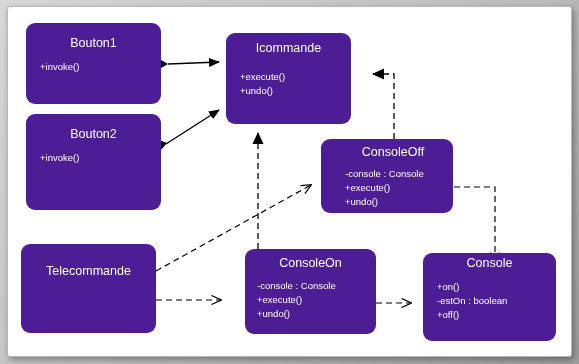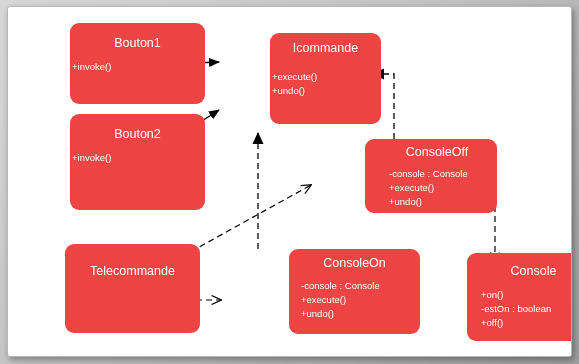--- a/index.html
+++ b/index.html
@@ -34,39 +34,38 @@
   }
   .edge-layer {
     position: absolute;
     left: 0; top: 0;
     width: 563px; height: 349px;
     pointer-events: none;
   }
   
   .cls {
     position: absolute;
-    background: #ef4444;
+    background: #4c1d95;
     border-radius: 9px;
     box-sizing: border-box;
     color: #ffffff;
     overflow: hidden;
-    margin-left: 44px;
   }
   .cls .cls-title {
     display: block;
     text-align: center;
     font-size: 12.5px;
     line-height: 1.1;
     color: #ffffff;
     white-space: nowrap;
   }
   .cls .cls-members {
     display: block;
     margin-top: 9px;
-    padding-left: 2px;
+    padding-left: 14px;
   }
   .cls .cls-member {
     display: block;
     font-size: 9.5px;
     line-height: 14px;
     color: #ffffff;
     white-space: nowrap;
   }
   .cls.centered-only {
     display: flex;
@@ -138,21 +137,21 @@
       </span>
     </div>
 
     <div class="cls" style="left:18px; top:107px; width:135px; height:96px; padding-top:14px;">
       <span class="cls-title">Bouton2</span>
       <span class="cls-members">
         <span class="cls-member">+invoke()</span>
       </span>
     </div>
 
-    <div class="cls" style="left:218px; top:26px; width:111px; height:91px; padding-top:9px;">
+    <div class="cls" style="left:218px; top:26px; width:125px; height:91px; padding-top:9px;">
       <span class="cls-title">Icommande</span>
       <span class="cls-members" style="margin-top:14px;">
         <span class="cls-member">+execute()</span>
         <span class="cls-member">+undo()</span>
       </span>
     </div>
 
     <div class="cls" style="left:313px; top:132px; width:132px; height:74px; padding-top:7px;padding-left:12px;">
       <span class="cls-title">ConsoleOff</span>
       <span class="cls-members" style="margin-top:7px; padding-left:12px;">
@@ -168,21 +167,21 @@
 
     <div class="cls" style="left:237px; top:242px; width:131px; height:85px; padding-top:8px;">
       <span class="cls-title">ConsoleOn</span>
       <span class="cls-members" style="margin-top:8px; padding-left:12px;">
         <span class="cls-member">-console : Console</span>
         <span class="cls-member">+execute()</span>
         <span class="cls-member">+undo()</span>
       </span>
     </div>
 
-    <div class="cls" style="left:415px; top:246px; width:133px; height:88px; padding-top:12px;">
+    <div class="cls" style="left:415px; top:246px; width:133px; height:88px; padding-top:4px;">
       <span class="cls-title">Console</span>
       <span class="cls-members" style="margin-top:9px; padding-left:14px;">
         <span class="cls-member">+on()</span>
         <span class="cls-member">-estOn : boolean</span>
         <span class="cls-member">+off()</span>
       </span>
     </div>
 
   </div>
 </div>

